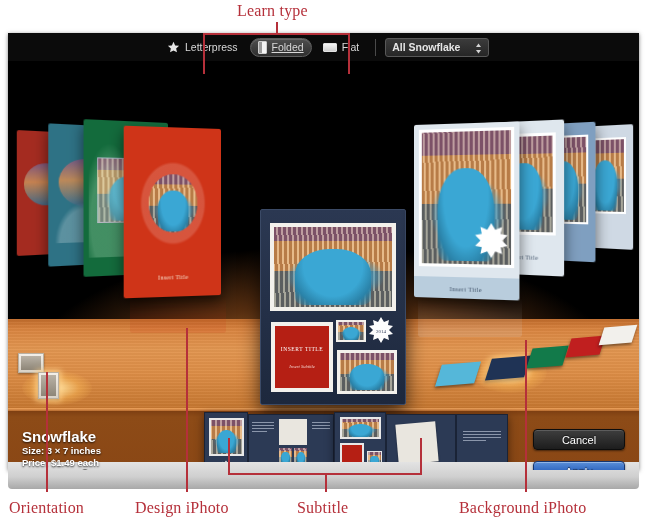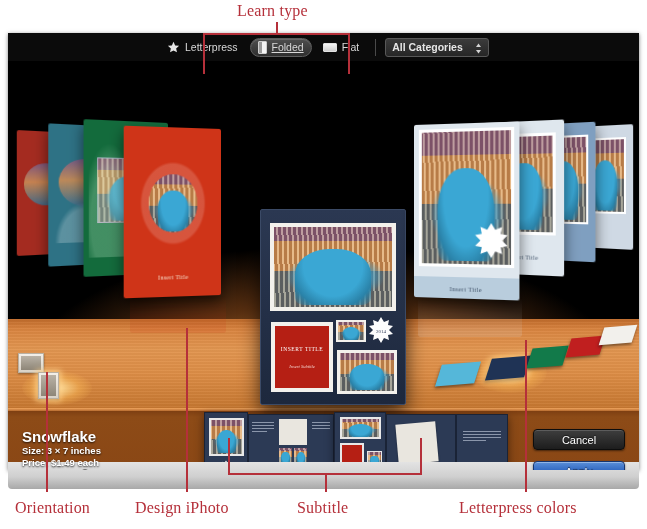--- a/index.html
+++ b/index.html
@@ -294,21 +294,21 @@
     </div>
 
     <div class="tb-item" style="margin-left:4px;">
       <span class="flat-icon"></span>
       <span>Flat</span>
     </div>
 
     <div class="tb-sep"></div>
 
     <div class="tb-select">
-      <span>All Categories</span>
+      <span>All Snowflake</span>
       <span class="arrows">
         <svg width="7" height="13" viewBox="0 0 7 13">
           <path d="M3.5 1.5L6 5H1z" fill="#d3d3d3"></path>
           <path d="M3.5 11.5L1 8h5z" fill="#d3d3d3"></path>
         </svg>
       </span>
     </div>
   </div>
 
   <div class="stage">
@@ -508,25 +508,25 @@
     <div class="btn btn-apply" style="left:525px; top:380px;">
       <span>Apply</span>
     </div>
 
   </div>
 </div>
 
 <div class="graybar"></div>
 
 <div class="callout-line cl-v" style="left:46px; top:372px; height:120px;"></div>
-<div class="callout-label" style="left:15px; top:499px;">Orientation</div>
+<div class="callout-label" style="left:9px; top:499px;">Orientation</div>
 
 <div class="callout-line cl-v" style="left:186px; top:328px; height:164px;"></div>
 <div class="callout-label" style="left:135px; top:499px;">Design iPhoto</div>
 
 <div class="callout-line cl-v" style="left:228px; top:438px; height:36px;"></div>
 <div class="callout-line cl-v" style="left:420px; top:438px; height:36px;"></div>
 <div class="callout-line cl-h" style="left:228px; top:473px; width:194px;"></div>
 <div class="callout-line cl-v" style="left:325px; top:473px; height:19px;"></div>
 <div class="callout-label" style="left:297px; top:499px;">Subtitle</div>
 
 <div class="callout-line cl-v" style="left:525px; top:340px; height:152px;"></div>
-<div class="callout-label" style="left:459px; top:499px;">Letterpress colors</div>
+<div class="callout-label" style="left:459px; top:499px;">Background iPhoto</div>
 
 </body></html>

